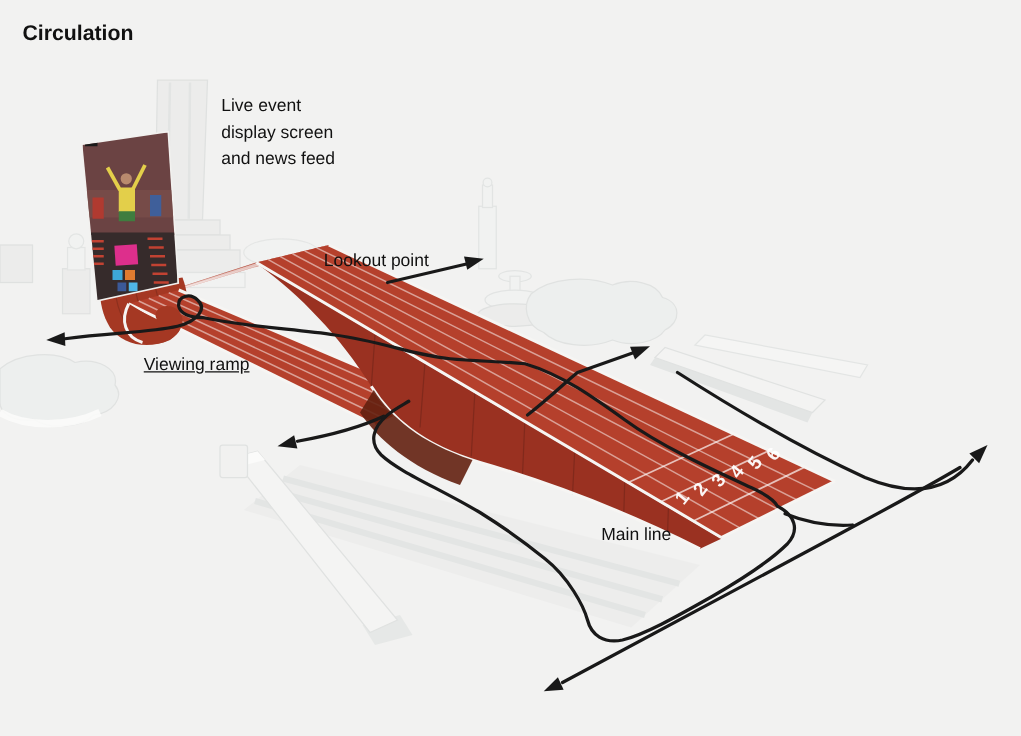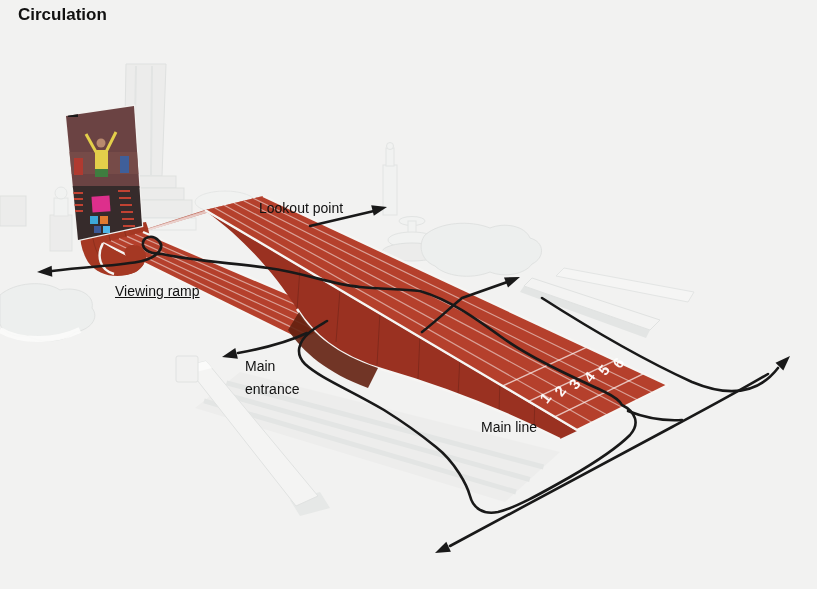--- a/index.html
+++ b/index.html
@@ -5,21 +5,21 @@
   :root{
     --background:#f2f2f1; --track-red:#b5402c; --track-side-red:#9a3121;
     --flow-line:#191919; --billboard-pink:#dd2f8c; --label-text:#111111;
     --monument-gray:#ececeb;
   }
   html,body{margin:0;padding:0;background:#ffffff;}
   #stage{position:relative;width:817px;height:589px;background:var(--background);
          overflow:hidden;font-family:"Liberation Sans",sans-serif;}
   #stage svg{position:absolute;left:0;top:0;}
   .lbl{position:absolute;font-size:14px;color:var(--label-text);white-space:pre-line;line-height:21px;}
-  .title{font-size:17px;font-weight:bold;line-height:20px;}
+  .title{font-size:17px;font-weight:bold;line-height:20px;margin-top:12px;}
   .flow{stroke:var(--flow-line);stroke-width:2.6;fill:none;stroke-linecap:round;stroke-linejoin:round;}
   .ah{fill:var(--flow-line);stroke:none;}
   .mono{fill:var(--monument-gray);stroke:#dfe1e0;stroke-width:1;}
   .mono2{fill:#f1f2f1;stroke:#e2e4e3;stroke-width:1;}
   .water{fill:#edefee;stroke:#e0e2e1;stroke-width:1;}
   .band{stroke:#e3e5e4;stroke-width:5;}
   .track{fill:var(--track-red);}
   .trackdark{fill:var(--track-side-red);}
   .slope{fill:#ad3c29;}
   .curl{fill:#a53823;}
@@ -201,19 +201,20 @@
     <path class="flow" d="M542,298 C592,330 648,362 692,382 C728,397 758,394 778,368"></path>
     <polygon class="ah" points="790,356 783.3,370.5 775.5,362.7"></polygon>
 
     <path class="flow" d="M768,374 C734,394 700,412 672,427 L450,546"></path>
     <path class="flow" d="M628,411 C648,419 666,421 682,420"></path>
     <polygon class="ah" points="435,553 446.3,541.7 450.9,551.7"></polygon>
   </g>
 </svg>
 
 <div class="lbl title" style="left:18px;top:5px;">Circulation</div>
+<div class="lbl" style="left:177px;top:74px;">Live event
+display screen
+and news feed</div>
 <div class="lbl" style="left:259px;top:174px;margin-top:24px;">Lookout point</div>
 <div class="lbl" style="left:115px;top:281px;text-decoration:underline;">Viewing ramp</div>
-<div class="lbl" style="left:245px;top:355px;line-height:23px;">Main
-entrance</div>
 <div class="lbl" style="left:481px;top:417px;">Main line</div>
 
 </div>
 
 </body></html>

